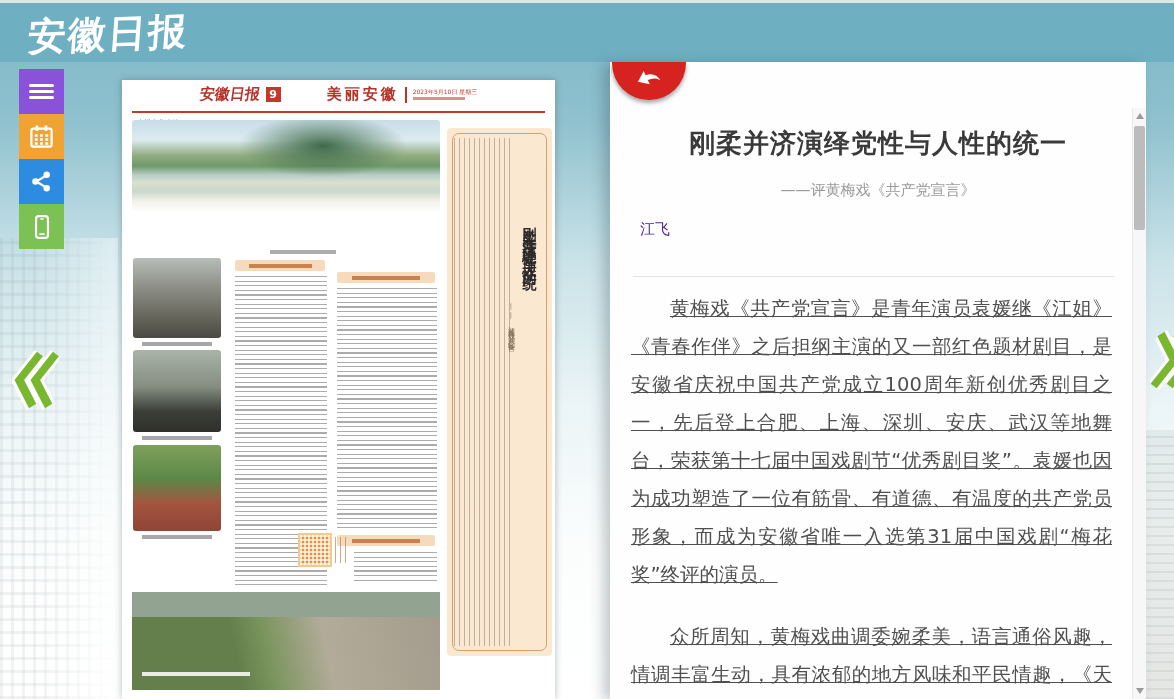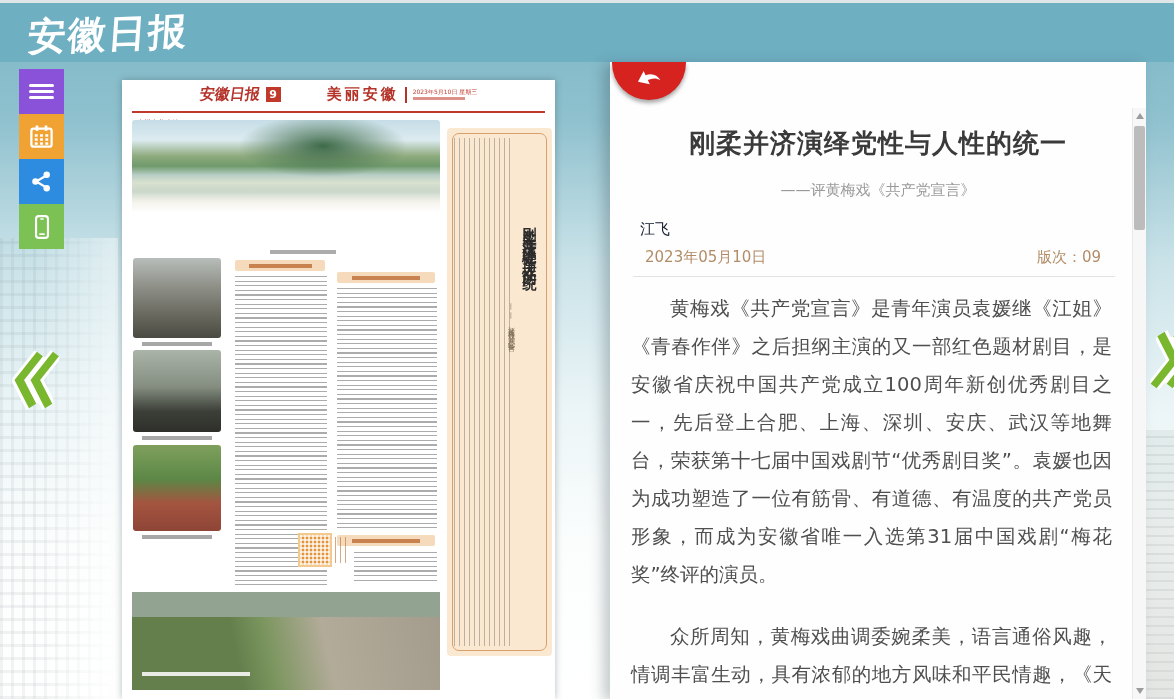--- a/index.html
+++ b/index.html
@@ -78,27 +78,27 @@
   .bp-cap{left:20px;top:592px;width:108px;background:rgba(255,255,255,.85);}
   
   .panel{position:absolute;left:610px;top:62px;width:536px;height:637px;background:#fefefe;
     box-shadow:-7px 2px 12px rgba(30,50,60,.25);}
   .badge{position:absolute;left:2px;top:0;width:74px;height:38px;background:#d6231f;
     border-radius:0 0 40px 40px;box-shadow:0 3px 4px rgba(0,0,0,.35);cursor:pointer;
     display:flex;align-items:flex-start;justify-content:center;}
   .badge svg{margin-top:2px;transform:rotate(-25deg);}
   .a-title{margin:64px 50px 0 50px;text-align:center;font-size:26px;font-weight:600;color:#3a3a3a;letter-spacing:1px;}
   .a-sub{margin-top:20px;text-align:center;font-size:15px;color:#9a9a9a;}
-  .a-author{position:absolute;left:30px;top:158px;font-size:15px;color:#0f172a;}
+  .a-author{position:absolute;left:30px;top:158px;font-size:15px;color:#4c1d95;}
   .a-meta{position:absolute;left:35px;top:186px;right:45px;display:flex;justify-content:space-between;
     font-size:15px;color:#b28c67;}
   .a-div{position:absolute;left:23px;top:214px;right:31px;height:1px;background:#e3e3e3;}
   .a-body{position:absolute;left:21px;top:228px;width:481px;font-size:19.5px;line-height:38px;
     color:#4f4f4f;text-align:justify;}
-  .a-body p{margin:0 0 24px 0;text-indent:2em;}
+  .a-body p{margin:0 0 24px 0;text-indent:2em;text-decoration:underline;}
   
   .sbar{position:absolute;right:0;top:46px;bottom:0;width:14px;background:#f7f7f7;border-left:1px solid #e9e9e9;box-sizing:border-box;}
   .s-up,.s-down{position:absolute;left:3px;width:0;height:0;border-left:4px solid transparent;border-right:4px solid transparent;cursor:pointer;}
   .s-up{top:5px;border-bottom:6px solid #9b9b9b;}
   .s-down{bottom:5px;border-top:6px solid #9b9b9b;}
   .s-thumb{position:absolute;left:1px;top:18px;width:11px;height:104px;background:#bcbcbc;border-radius:2px;cursor:pointer;}
 </style>
 </head>
 <body>
 
@@ -225,24 +225,20 @@
   <div class="panel">
     <div class="badge">
       <svg width="30" height="30" viewBox="0 0 24 24">
         <path fill="#ffffff" d="M10.8 4.4 L10.8 8.1 C16.5 8.5 19.3 12.1 19.9 16.7 C17.7 13.6 14.6 12.3 10.8 12.3 L10.8 16.1 L3.1 10.2 Z"></path>
       </svg>
     </div>
 
     <div class="a-title">刚柔并济演绎党性与人性的统一</div>
     <div class="a-sub">——评黄梅戏《共产党宣言》</div>
     <div class="a-author">江飞</div>
-    <div class="a-meta">
-      <span>2023年05月10日</span>
-      <span>版次：09</span>
-    </div>
     <div class="a-div"></div>
 
     <div class="a-body">
       <p>黄梅戏《共产党宣言》是青年演员袁媛继《江姐》《青春作伴》之后担纲主演的又一部红色题材剧目，是安徽省庆祝中国共产党成立100周年新创优秀剧目之一，先后登上合肥、上海、深圳、安庆、武汉等地舞台，荣获第十七届中国戏剧节“优秀剧目奖”。袁媛也因为成功塑造了一位有筋骨、有道德、有温度的共产党员形象，而成为安徽省唯一入选第31届中国戏剧“梅花奖”终评的演员。</p>
       <p>众所周知，黄梅戏曲调委婉柔美，语言通俗风趣，情调丰富生动，具有浓郁的地方风味和平民情趣，《天仙配》《女驸马》《打猪草》等妇孺皆知的传统黄梅戏题材，又主要以神话故事、爱情故事、生活小戏为主，所以总体上呈现出一种阴柔之美。而安徽省黄梅戏剧院积十年之功精心打造的“红色题材三部曲”，有意打破传统题材的束缚，探索黄梅戏与红色文化相结合的新路径，寻求阴柔之美与阳刚之美相融合的新风格，推动现代黄梅戏</p>
     </div>
 
     <div class="sbar">
       <div class="s-up"></div>
       <div class="s-thumb"></div>

